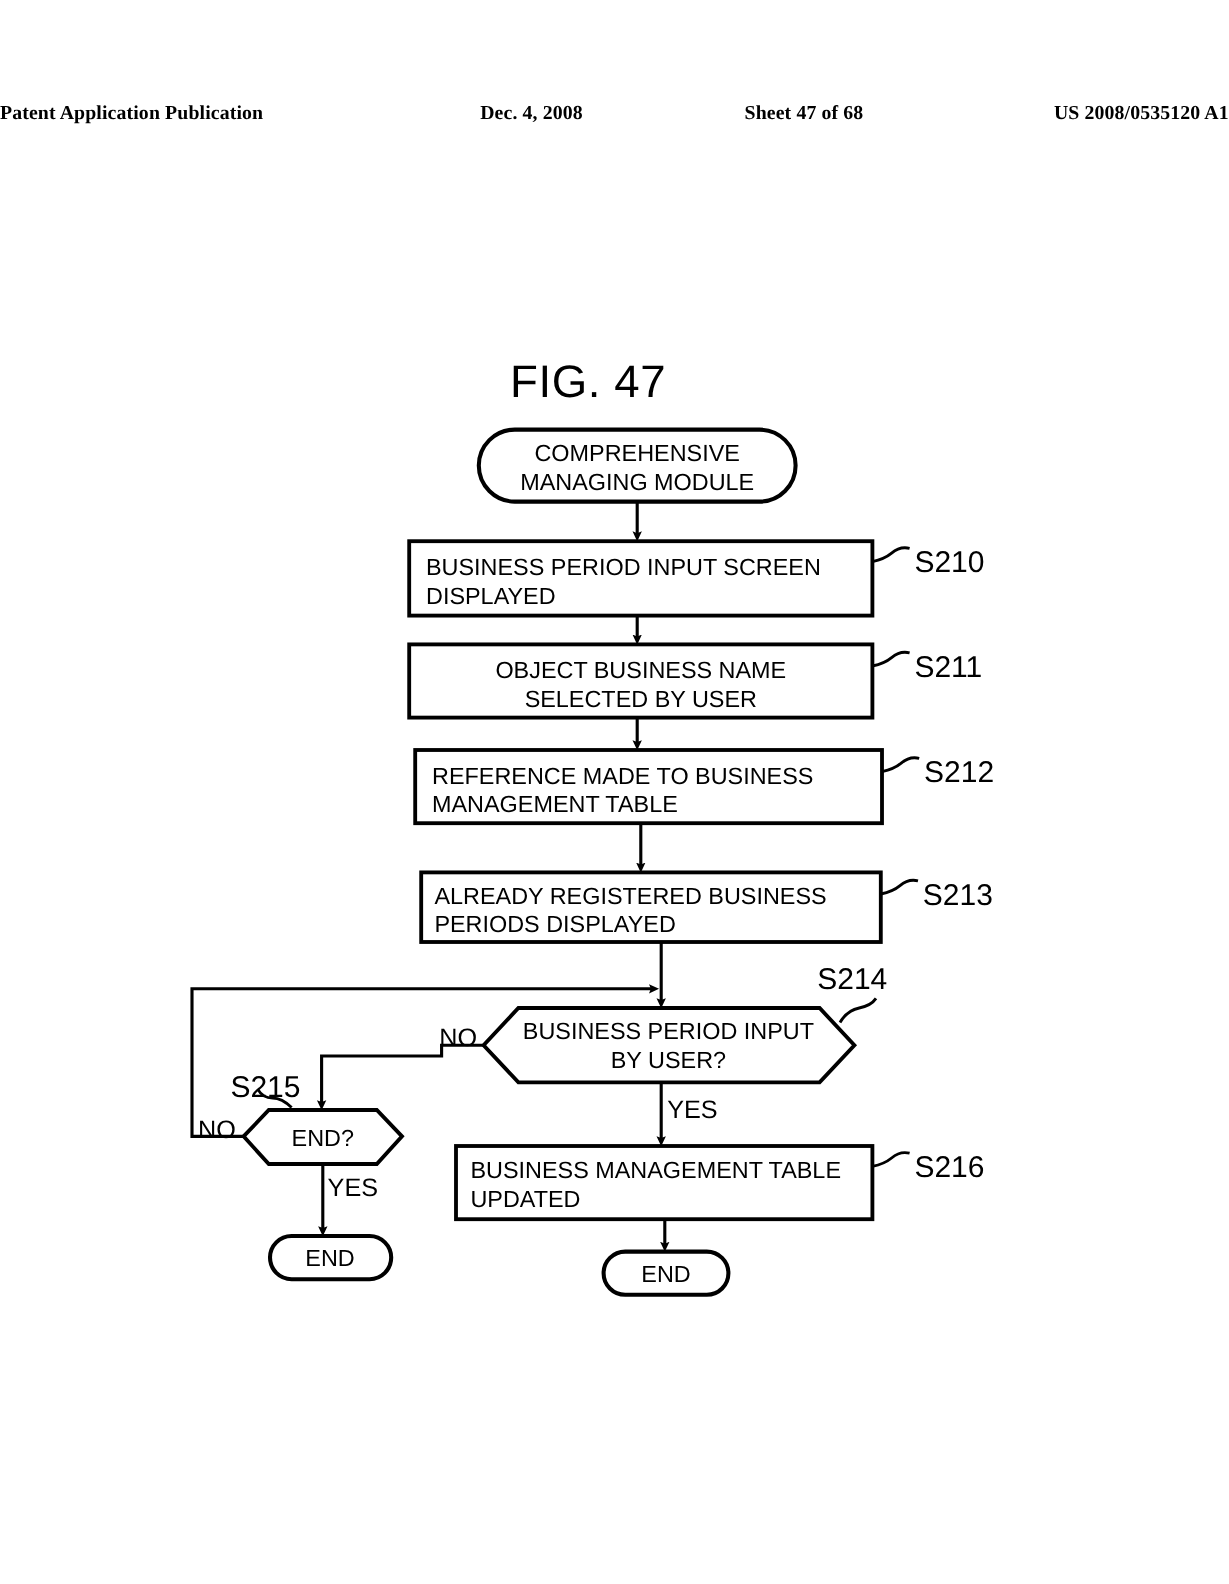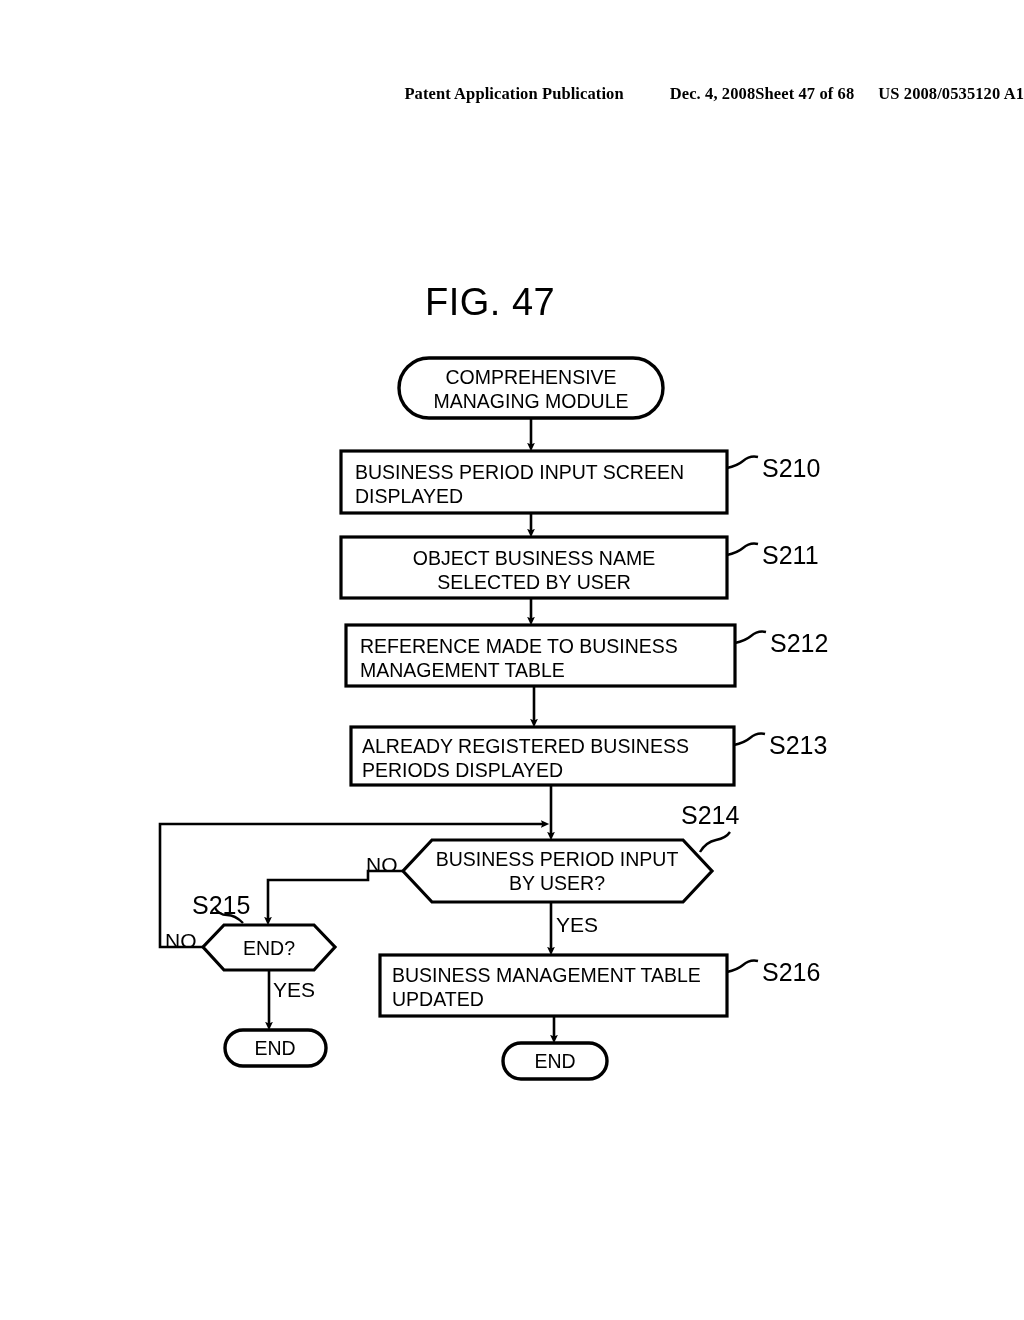--- a/index.html
+++ b/index.html
@@ -16,37 +16,37 @@
     overflow: hidden;
   }
 
   
   #patent-header {
     position: absolute;
     left: 0;
     top: 84px;
     width: 1024px;
     display: flex;
-    justify-content: flex-end;
+    justify-content: space-between;
     align-items: baseline;
     font-family: "Liberation Serif", serif;
     font-weight: bold;
     font-size: 16.5px;
     letter-spacing: 0.1px;
     white-space: nowrap;
   }
   #patent-header .hdr-pub { margin-right: 46px; }
   #patent-header .hdr-date { }
   #patent-header .hdr-sheet { margin-right: 24px; }
 
   
   #fig-title {
     position: absolute;
     left: 425px;
-    top: 281px;
+    top: 298px;
     font-size: 38px;
     letter-spacing: 0.5px;
     font-family: "Liberation Sans", sans-serif;
   }
 
   
   #flow-svg {
     position: absolute;
     left: 0;
     top: 0;

